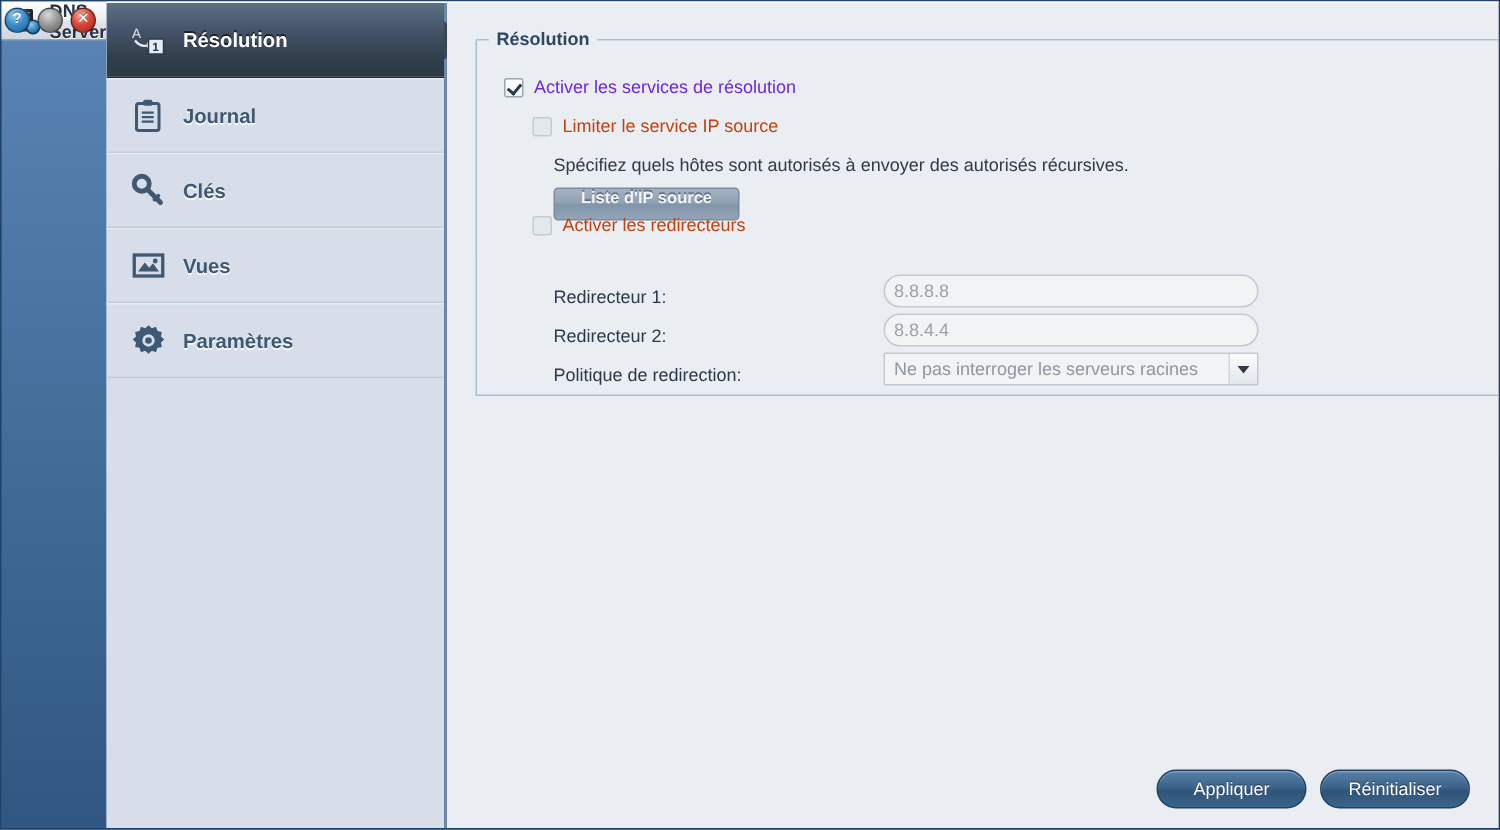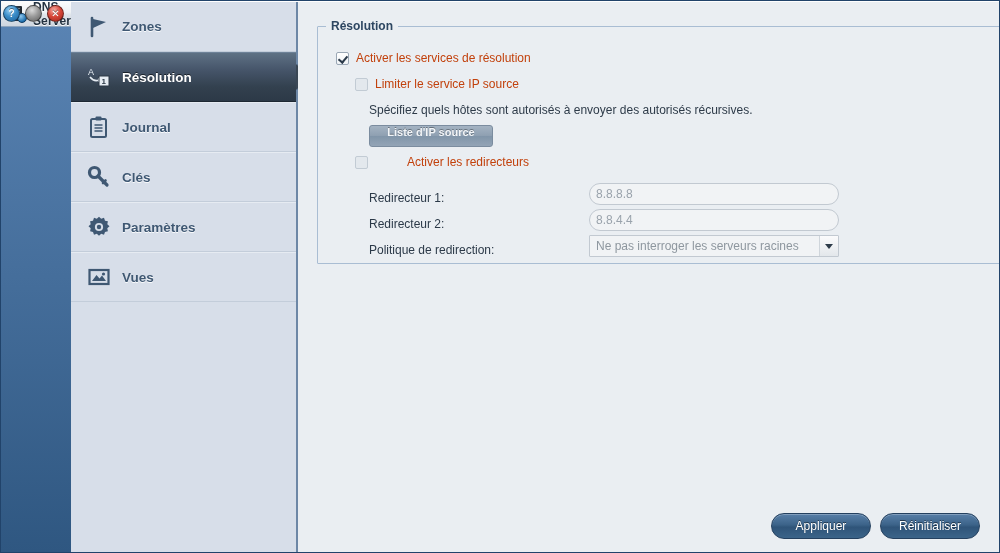--- a/index.html
+++ b/index.html
@@ -179,39 +179,39 @@
     width: 4px; height: 7px;
     border: solid #2b3a4a;
     border-width: 0 2px 2px 0;
     transform: rotate(40deg);
   }
   .cb.disabled {
     border-color: #c2cbd4;
     background: #e3e8ed;
   }
 
-  .cb-label { font-size: 12px; color: #c2410c; }
+  .cb-label { font-size: 12px; color: #6d28d9; }
   .cb-label.dim { color: #c2410c; }
 
   .line1 { position: absolute; left: 18px; top: 18px; }
   .line2 { position: absolute; left: 37px; top: 44px; }
   .hint  { position: absolute; left: 51px; top: 70px; font-size: 12px; color: #2e3b49; }
   .btn-ip {
     position: absolute; left: 51px; top: 92px;
     width: 124px; height: 22px;
     border: 1px solid #7b8c9f;
     border-radius: 3px;
     background: linear-gradient(#a4b3c2 0%, #8fa0b2 48%, #8195a9 52%, #93a4b6 100%);
     color: #f2f5f8;
     font-size: 11px; font-weight: bold;
     text-shadow: 0 -1px 0 rgba(0,0,0,.35);
     display: flex; align-items: flex-start; justify-content: center;
     cursor: default;
   }
-  .line3 { position: absolute; left: 37px; top: 122px; gap: 32px; }
+  .line3 { position: absolute; left: 37px; top: 110px; }
 
   .field-row {
     position: absolute; left: 51px;
     height: 22px;
     display: flex; align-items: flex-end;
   }
   .field-row .flabel {
     width: 220px; flex: 0 0 220px;
     font-size: 12px; color: #2b3948; font-weight: normal;
   }
@@ -304,29 +304,20 @@
       <div class="wbtn close">
         <span class="glyph">✕</span>
       </div>
     </div>
   </div>
 
   <div class="content">
 
     <div class="sidebar">
 
-      <div class="nav-item">
-        <span class="ico">
-          <svg class="icon-svg" width="24" height="24" viewBox="0 0 24 24">
-            <path d="M5 3 L5 21" stroke="#3f5873" stroke-width="2.6" stroke-linecap="round" fill="none"></path>
-            <path d="M6 4 L19 7 L6 13 Z" fill="#3f5873"></path>
-          </svg>
-        </span>
-        <span class="lbl">Zones</span>
-      </div>
 
       <div class="nav-item active">
         <span class="ico">
           <svg class="icon-svg" width="24" height="24" viewBox="0 0 24 24">
             <text x="1" y="10" font-size="9" font-family="Liberation Sans, sans-serif" fill="#e6ecf3">A</text>
             <path d="M3 12 q4 5 9 3" stroke="#e6ecf3" stroke-width="1.6" fill="none"></path>
             <path d="M11 13 l3 2 l-3 2 z" fill="#e6ecf3"></path>
             <rect x="12" y="11" width="10" height="10" fill="#e6ecf3" stroke="#2c3947"></rect>
             <text x="14.5" y="19" font-size="8" font-weight="bold" font-family="Liberation Sans, sans-serif" fill="#2c3947">1</text>
           </svg>
@@ -352,37 +343,37 @@
             <path d="M11 11 L20 20" stroke="#3f5873" stroke-width="3.2" stroke-linecap="round"></path>
             <path d="M16 18 l2.5 -2.5" stroke="#3f5873" stroke-width="2.6" stroke-linecap="round"></path>
           </svg>
         </span>
         <span class="lbl">Clés</span>
       </div>
 
       <div class="nav-item">
         <span class="ico">
           <svg class="icon-svg" width="24" height="24" viewBox="0 0 24 24">
+            <rect x="2.5" y="5" width="19" height="14" fill="none" stroke="#3f5873" stroke-width="2.2"></rect>
+            <path d="M5 16 l4.5 -6 l3 3.5 l2.5 -3 l4 5.5 z" fill="#3f5873"></path>
+            <circle cx="16.5" cy="9" r="1.6" fill="#3f5873"></circle>
+          </svg>
+        </span>
+        <span class="lbl">Vues</span>
+      </div>
+
+      <div class="nav-item">
+        <span class="ico">
+          <svg class="icon-svg" width="24" height="24" viewBox="0 0 24 24">
             <path fill="#3f5873" d="M12 1.8 l2.2 2.0 2.8 -1.0 1.0 2.9 2.9 0.6 -0.6 3.0 2.2 2.0 -2.2 2.0 0.6 3.0 -2.9 0.6 -1.0 2.9 -2.8 -1.0 -2.2 2.0 -2.2 -2.0 -2.8 1.0 -1.0 -2.9 -2.9 -0.6 0.6 -3.0 -2.2 -2.0 2.2 -2.0 -0.6 -3.0 2.9 -0.6 1.0 -2.9 2.8 1.0 z"></path>
             <circle cx="12" cy="12" r="4.1" fill="#d7dee9"></circle>
             <circle cx="12" cy="12" r="2.2" fill="#3f5873"></circle>
           </svg>
         </span>
         <span class="lbl">Paramètres</span>
-      </div>
-
-      <div class="nav-item">
-        <span class="ico">
-          <svg class="icon-svg" width="24" height="24" viewBox="0 0 24 24">
-            <rect x="2.5" y="5" width="19" height="14" fill="none" stroke="#3f5873" stroke-width="2.2"></rect>
-            <path d="M5 16 l4.5 -6 l3 3.5 l2.5 -3 l4 5.5 z" fill="#3f5873"></path>
-            <circle cx="16.5" cy="9" r="1.6" fill="#3f5873"></circle>
-          </svg>
-        </span>
-        <span class="lbl">Vues</span>
       </div>
 
     </div>
 
     <div class="main">
 
       <fieldset class="group">
         <legend>Résolution</legend>
 
         <div class="row line1">

